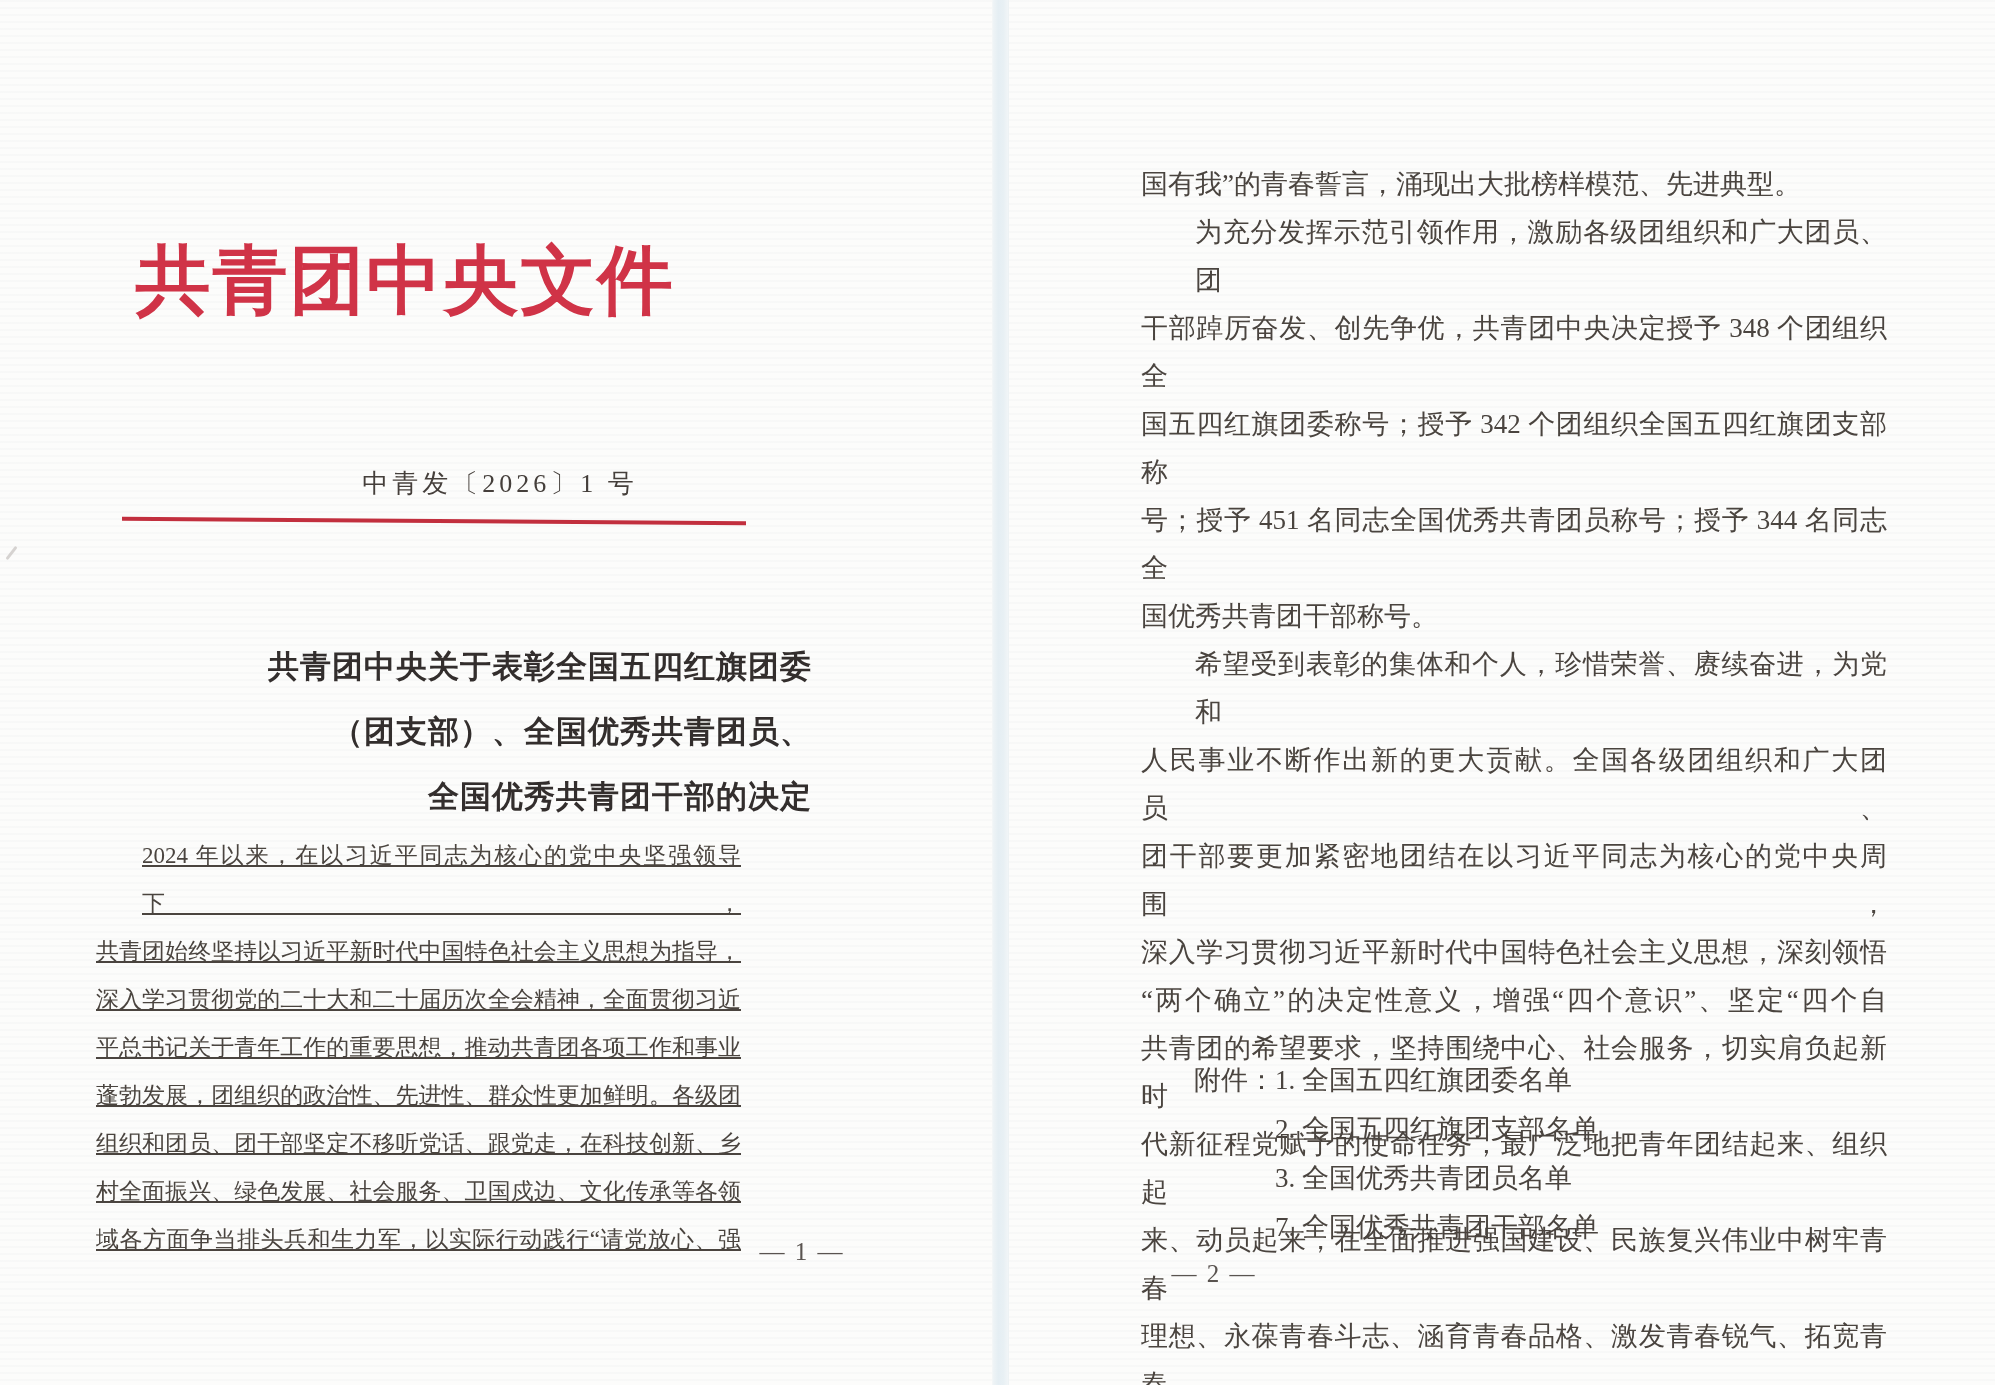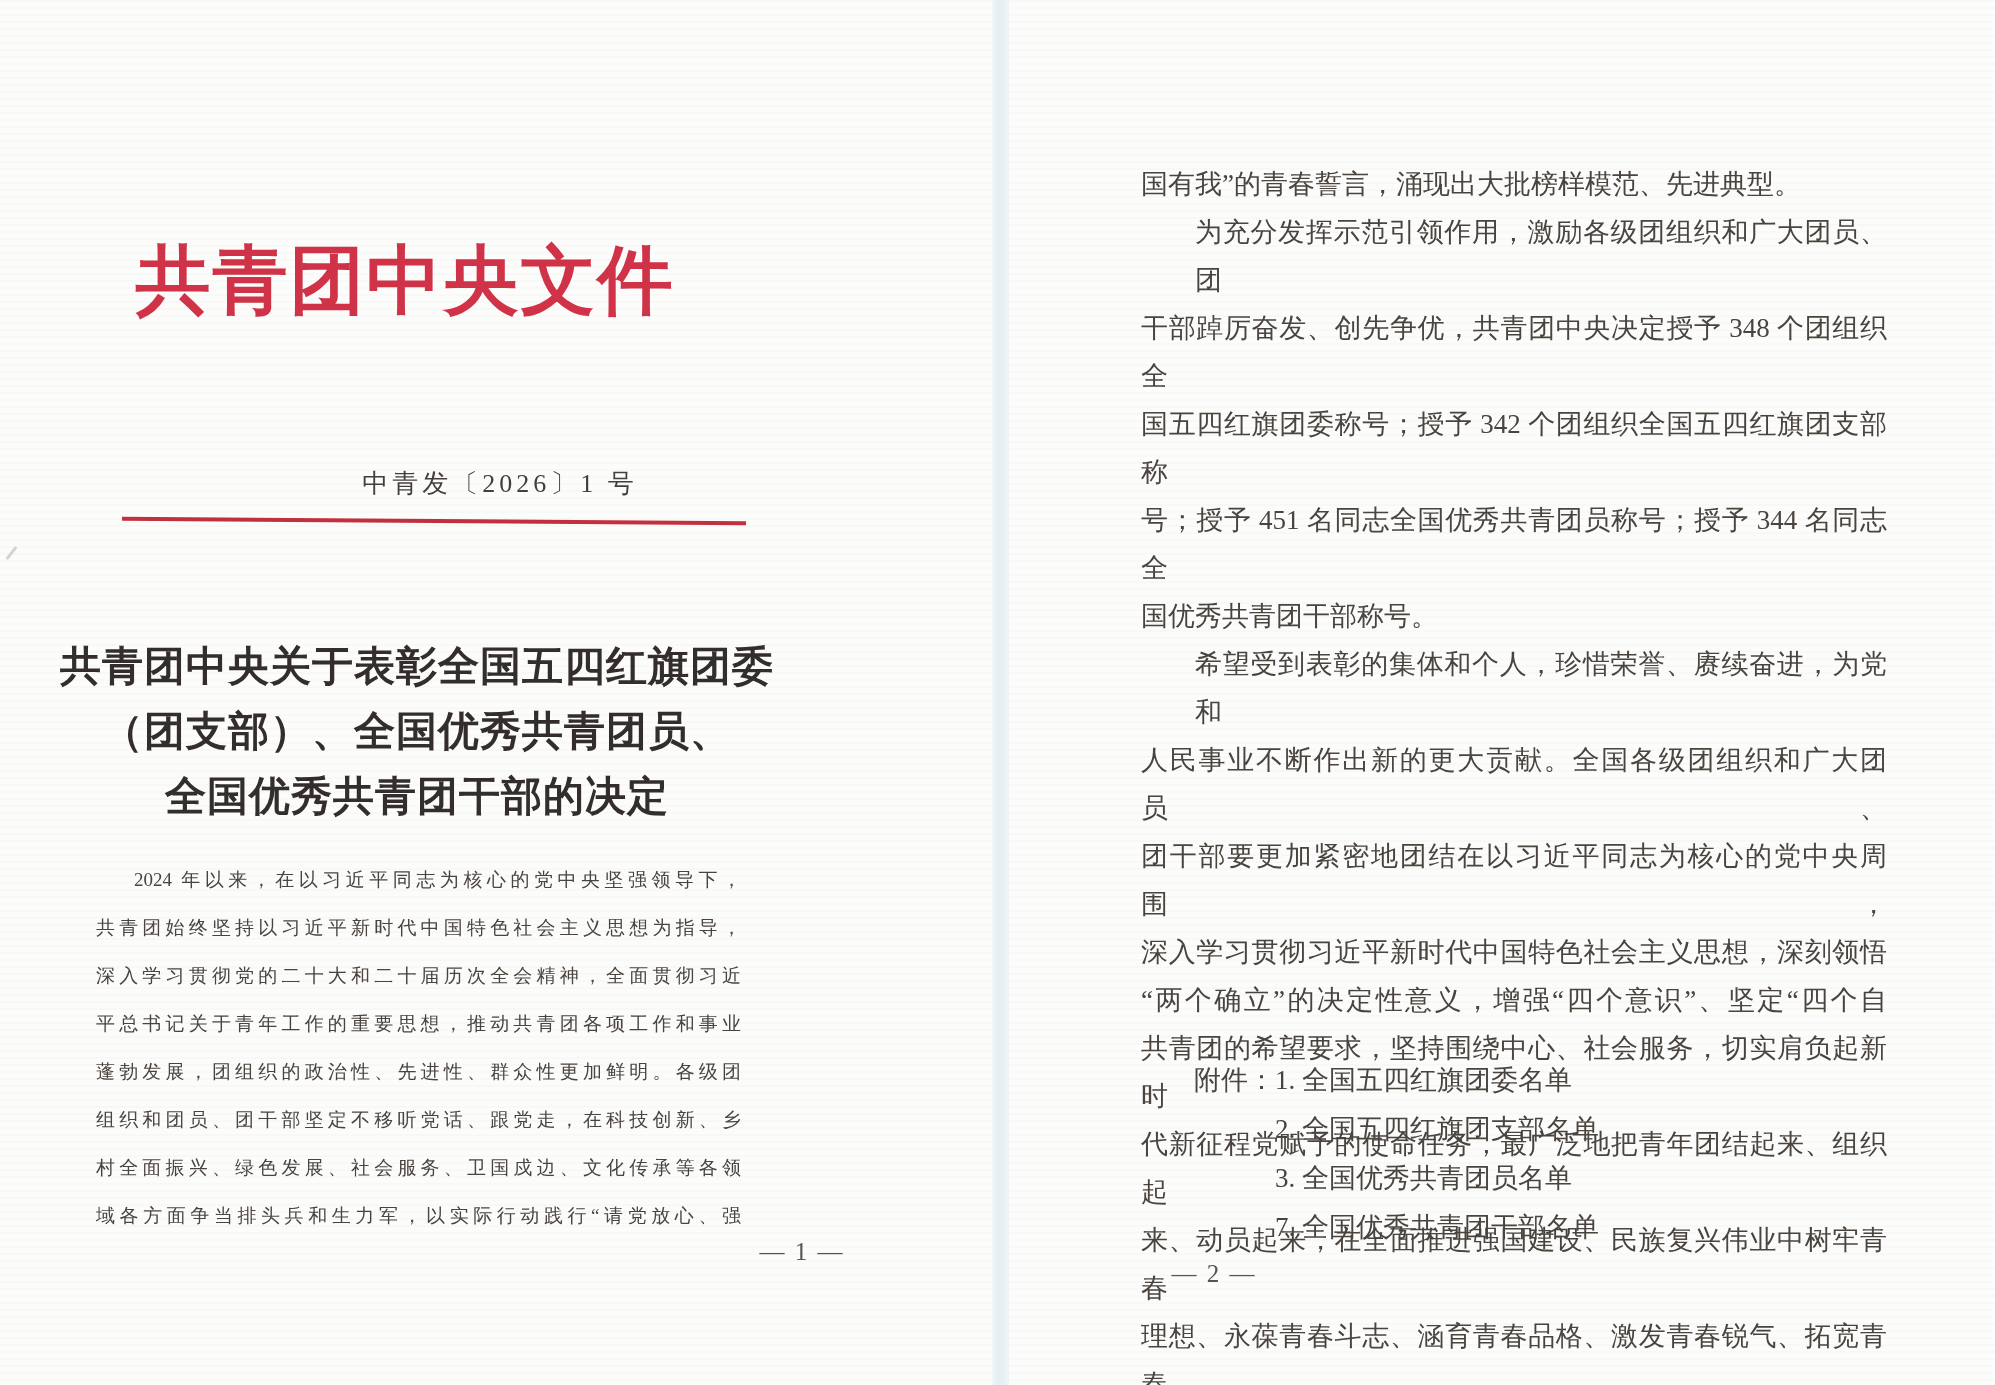--- a/index.html
+++ b/index.html
@@ -40,29 +40,29 @@
     position:absolute;top:466px;left:200px;width:600px;
     text-align:center;
     font-size:26px;letter-spacing:4px;color:#453f3b;
   }
   .redline{
     position:absolute;top:519px;left:122px;width:624px;height:4px;
     background:#c22f3e;
     transform:rotate(0.4deg);
   }
   .doc-title{
-    position:absolute;top:634px;left:11px;width:812px;
-    text-align:center;
-    font-size:41px;line-height:65px;font-weight:bold;
+    position:absolute;top:634px;left:0;width:812px;
+    text-align:right;
+    font-size:31px;line-height:65px;font-weight:bold;
     color:#332e2d;
     letter-spacing:1px;
   }
   .body1{
-    position:absolute;top:856px;left:96px;width:645px;
-    font-size:19px;line-height:48px;color:#4a443f;
+    position:absolute;top:832px;left:96px;width:645px;
+    font-size:23px;line-height:48px;color:#4a443f;text-decoration:underline;
   }
   .body2{
     position:absolute;top:160px;left:134px;width:746px;
     font-size:27px;line-height:48px;color:#4a443f;
   }
   .bl{display:block;white-space:nowrap;}
   .jline{
     white-space:normal;
     text-align:justify;
     text-align-last:justify;

